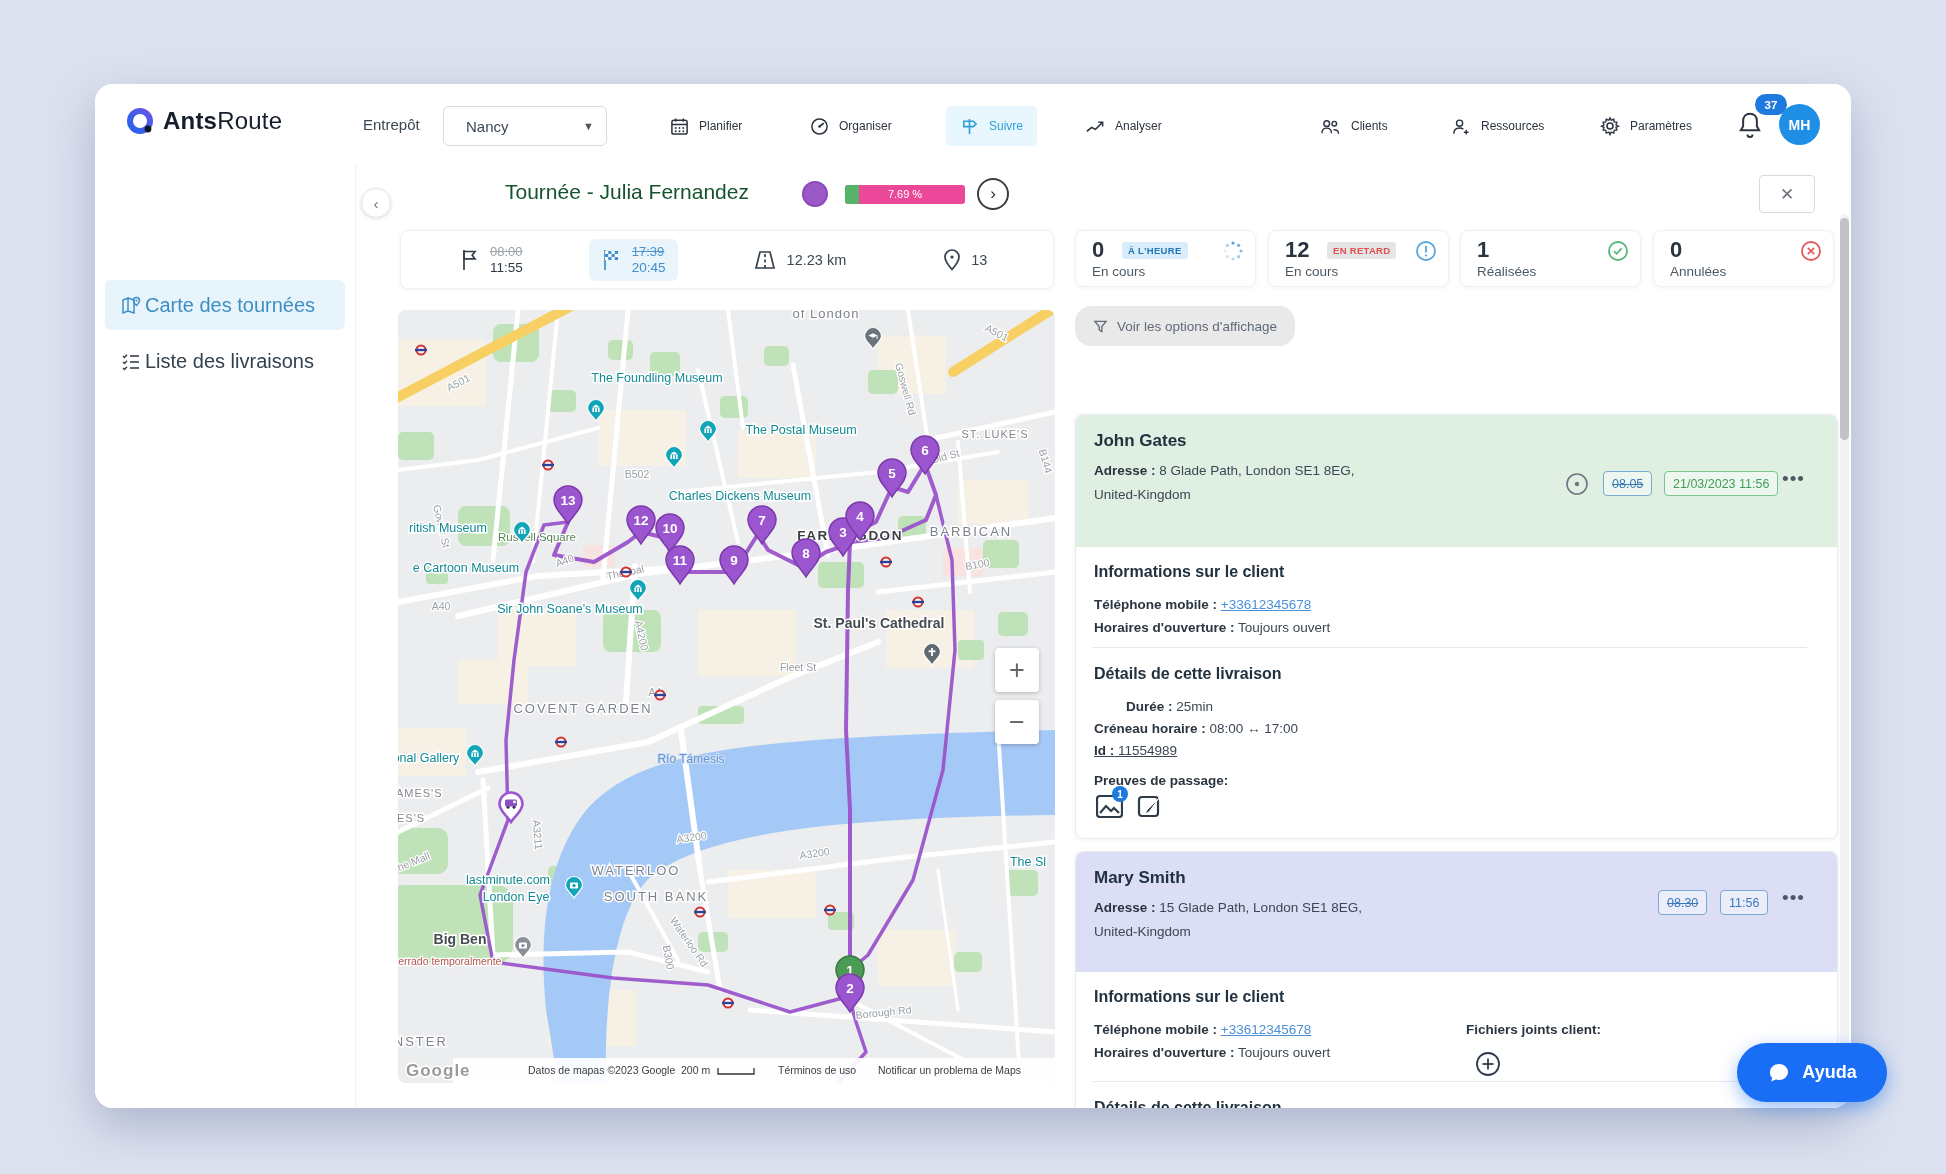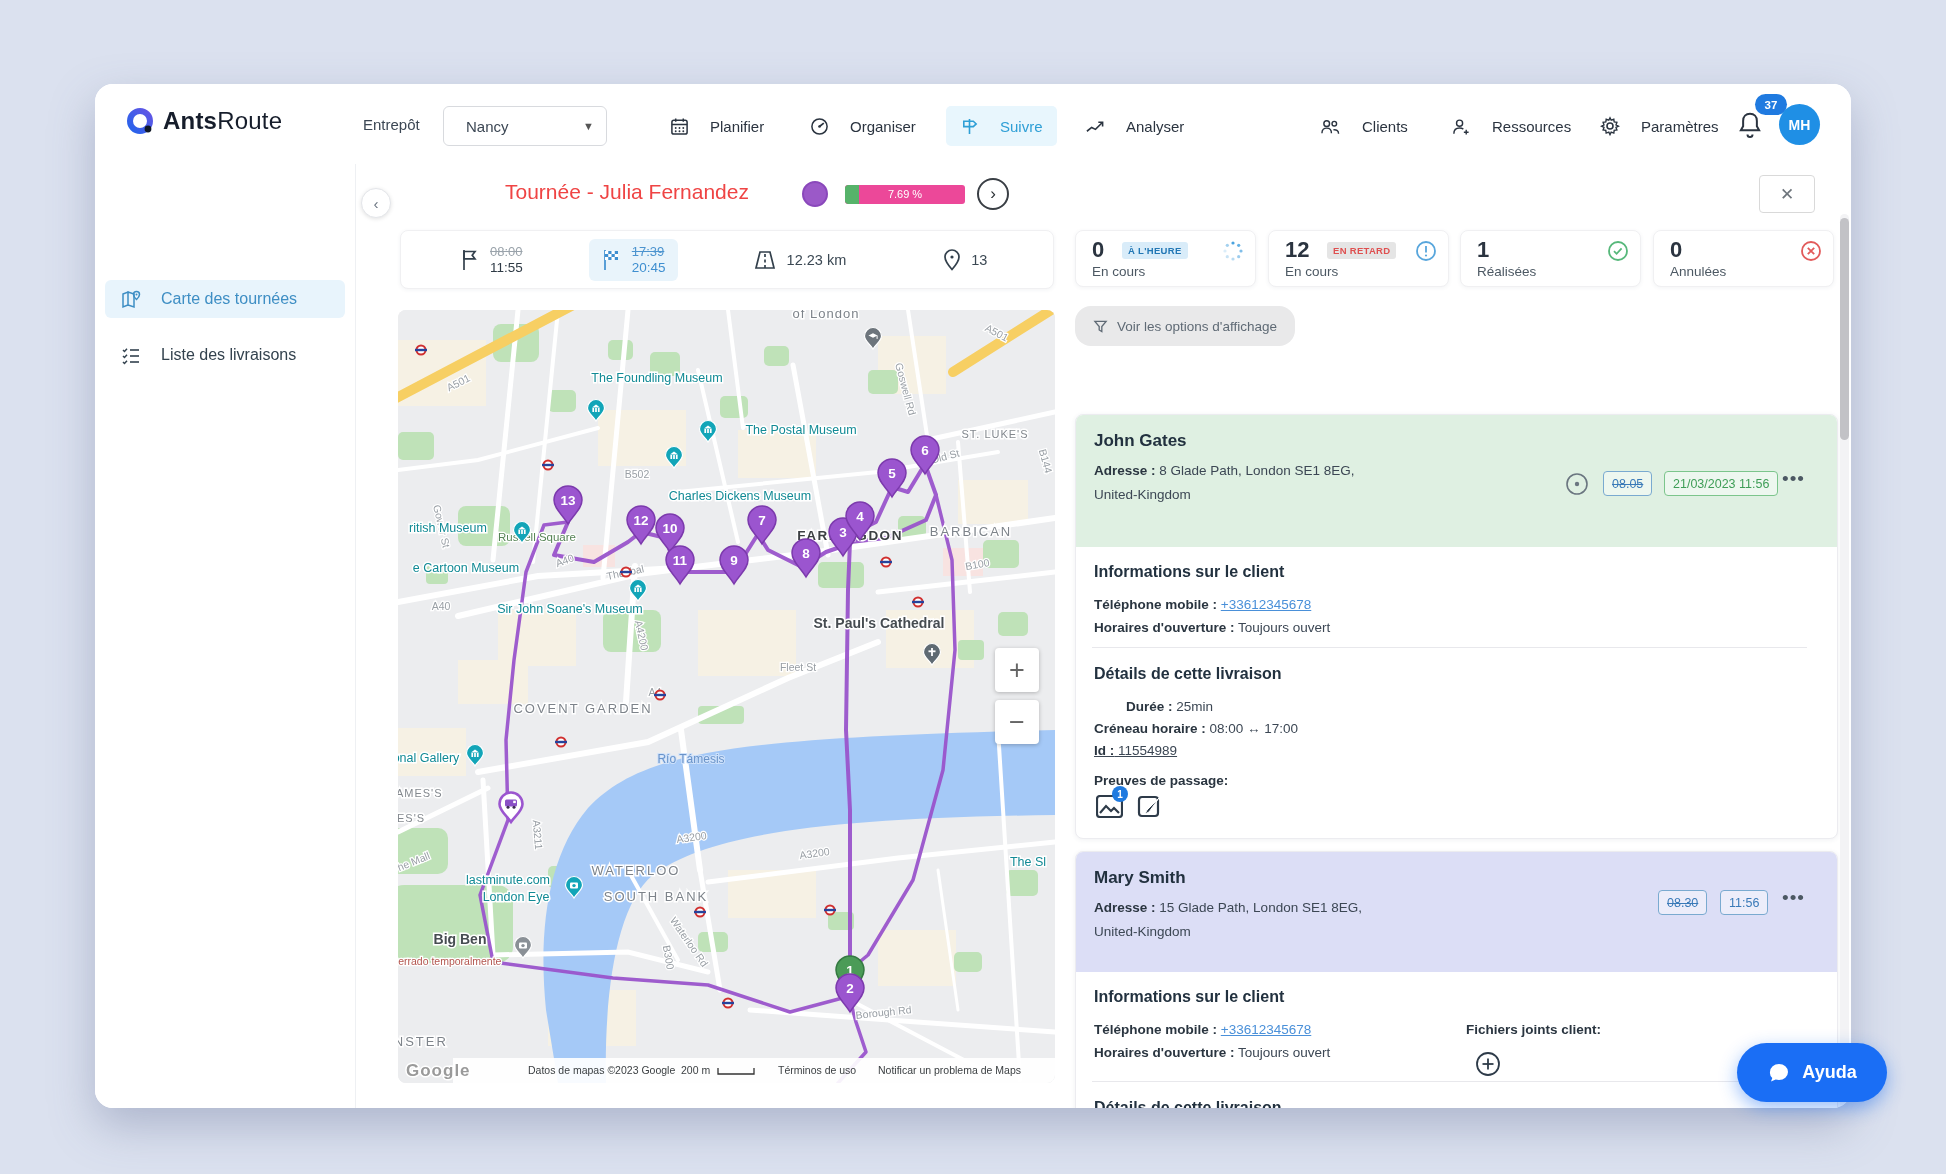--- a/index.html
+++ b/index.html
@@ -7,37 +7,37 @@
   #window{position:absolute;left:95px;top:84px;width:1756px;height:1024px;background:#fff;border-radius:18px;
           box-shadow:0 18px 45px rgba(90,100,140,.35);overflow:hidden;}
   
   #navbar{position:absolute;left:0;top:0;width:100%;height:80px;background:#fff;display:flex;align-items:center;}
   #logo{position:absolute;left:30px;top:22px;display:flex;align-items:center;gap:8px;}
   #logo .brand{font-size:24px;color:#161d2b;letter-spacing:.2px;}
   #logo .brand b{font-weight:700;}
   #wh-label{position:absolute;left:268px;top:32px;font-size:15px;color:#3c4754;}
   #wh-select{position:absolute;left:348px;top:22px;width:128px;height:38px;border:1px solid #d8dade;border-radius:6px;
              display:flex;align-items:center;justify-content:space-between;padding:0 12px 0 22px;font-size:15px;color:#3c4754;background:#fff;cursor:pointer;}
-  .nav-item{position:absolute;top:22px;height:40px;display:flex;align-items:center;gap:21px;font-size:15px;color:#2b3440;cursor:pointer;white-space:nowrap;}
+  .nav-item{position:absolute;top:22px;height:40px;display:flex;align-items:center;gap:10px;font-size:12px;color:#2b3440;cursor:pointer;white-space:nowrap;}
   .nav-item svg{flex:0 0 auto;}
   .nav-item.active{background:#e8f6fd;border-radius:5px;padding:0 14px;color:#2e9fd6;}
   #bell{position:absolute;left:1640px;top:26px;width:34px;height:34px;cursor:pointer;}
   #bell-badge{position:absolute;left:1660px;top:10px;min-width:24px;height:21px;background:#1f7ae0;border-radius:11px;
               color:#fff;font-size:11.5px;font-weight:bold;display:flex;align-items:center;justify-content:center;padding:0 4px;}
   #avatar{position:absolute;left:1684px;top:20px;width:41px;height:41px;border-radius:50%;background:#1f8fe5;color:#fff;
           font-size:14px;font-weight:bold;display:flex;align-items:center;justify-content:center;cursor:pointer;}
   
   #sidebar{position:absolute;left:0;top:80px;width:260px;height:944px;background:#fff;border-right:1px solid #eef0f3;}
-  .side-item{position:absolute;left:10px;width:240px;height:38px;display:flex;align-items:center;gap:20px;padding-left:16px;
-             box-sizing:border-box;font-size:16px;color:#33424e;border-radius:6px;cursor:pointer;}
+  .side-item{position:absolute;left:10px;width:240px;height:50px;display:flex;align-items:center;gap:4px;padding-left:16px;
+             box-sizing:border-box;font-size:20px;color:#33424e;border-radius:6px;cursor:pointer;}
   .side-item.active{background:#e8f4fc;color:#3e8ec4;}
   #collapse-btn{position:absolute;left:266px;top:104px;width:28px;height:28px;border-radius:50%;background:#fff;border:1px solid #e4e6ea;
                 box-shadow:0 1px 4px rgba(0,0,0,.12);display:flex;align-items:center;justify-content:center;color:#6a7480;font-size:15px;cursor:pointer;z-index:5;}
   
-  #route-title{position:absolute;left:410px;top:96px;font-size:21px;color:#ef4444;}
+  #route-title{position:absolute;left:410px;top:96px;font-size:21px;color:#14532d;}
   #route-dot{position:absolute;left:707px;top:97px;width:26px;height:26px;border-radius:50%;background:#9b59c8;border:2px solid #8a48bb;box-sizing:border-box;}
   #progress{position:absolute;left:750px;top:101px;width:120px;height:19px;background:#ec4899;border-radius:3px;overflow:hidden;}
   #progress-fill{position:absolute;left:0;top:0;height:100%;background:#56b36a;border-radius:3px 0 0 3px;}
   #progress-label{position:absolute;width:100%;text-align:center;top:3px;font-size:11px;color:#fff;}
   #next-btn{position:absolute;left:882px;top:94px;width:32px;height:32px;border:2px solid #3a3f45;border-radius:50%;box-sizing:border-box;
             display:flex;align-items:center;justify-content:center;font-size:17px;color:#2c3136;cursor:pointer;background:#fff;}
   #close-btn{position:absolute;left:1664px;top:91px;width:54px;height:36px;border:1px solid #d9d9d9;border-radius:4px;display:flex;
              align-items:center;justify-content:center;color:#6e757c;font-size:17px;cursor:pointer;background:#fff;}
   
   #trip-card{position:absolute;left:305px;top:146px;width:652px;height:57px;background:#fff;border:1px solid #f0f0f2;border-radius:8px;

